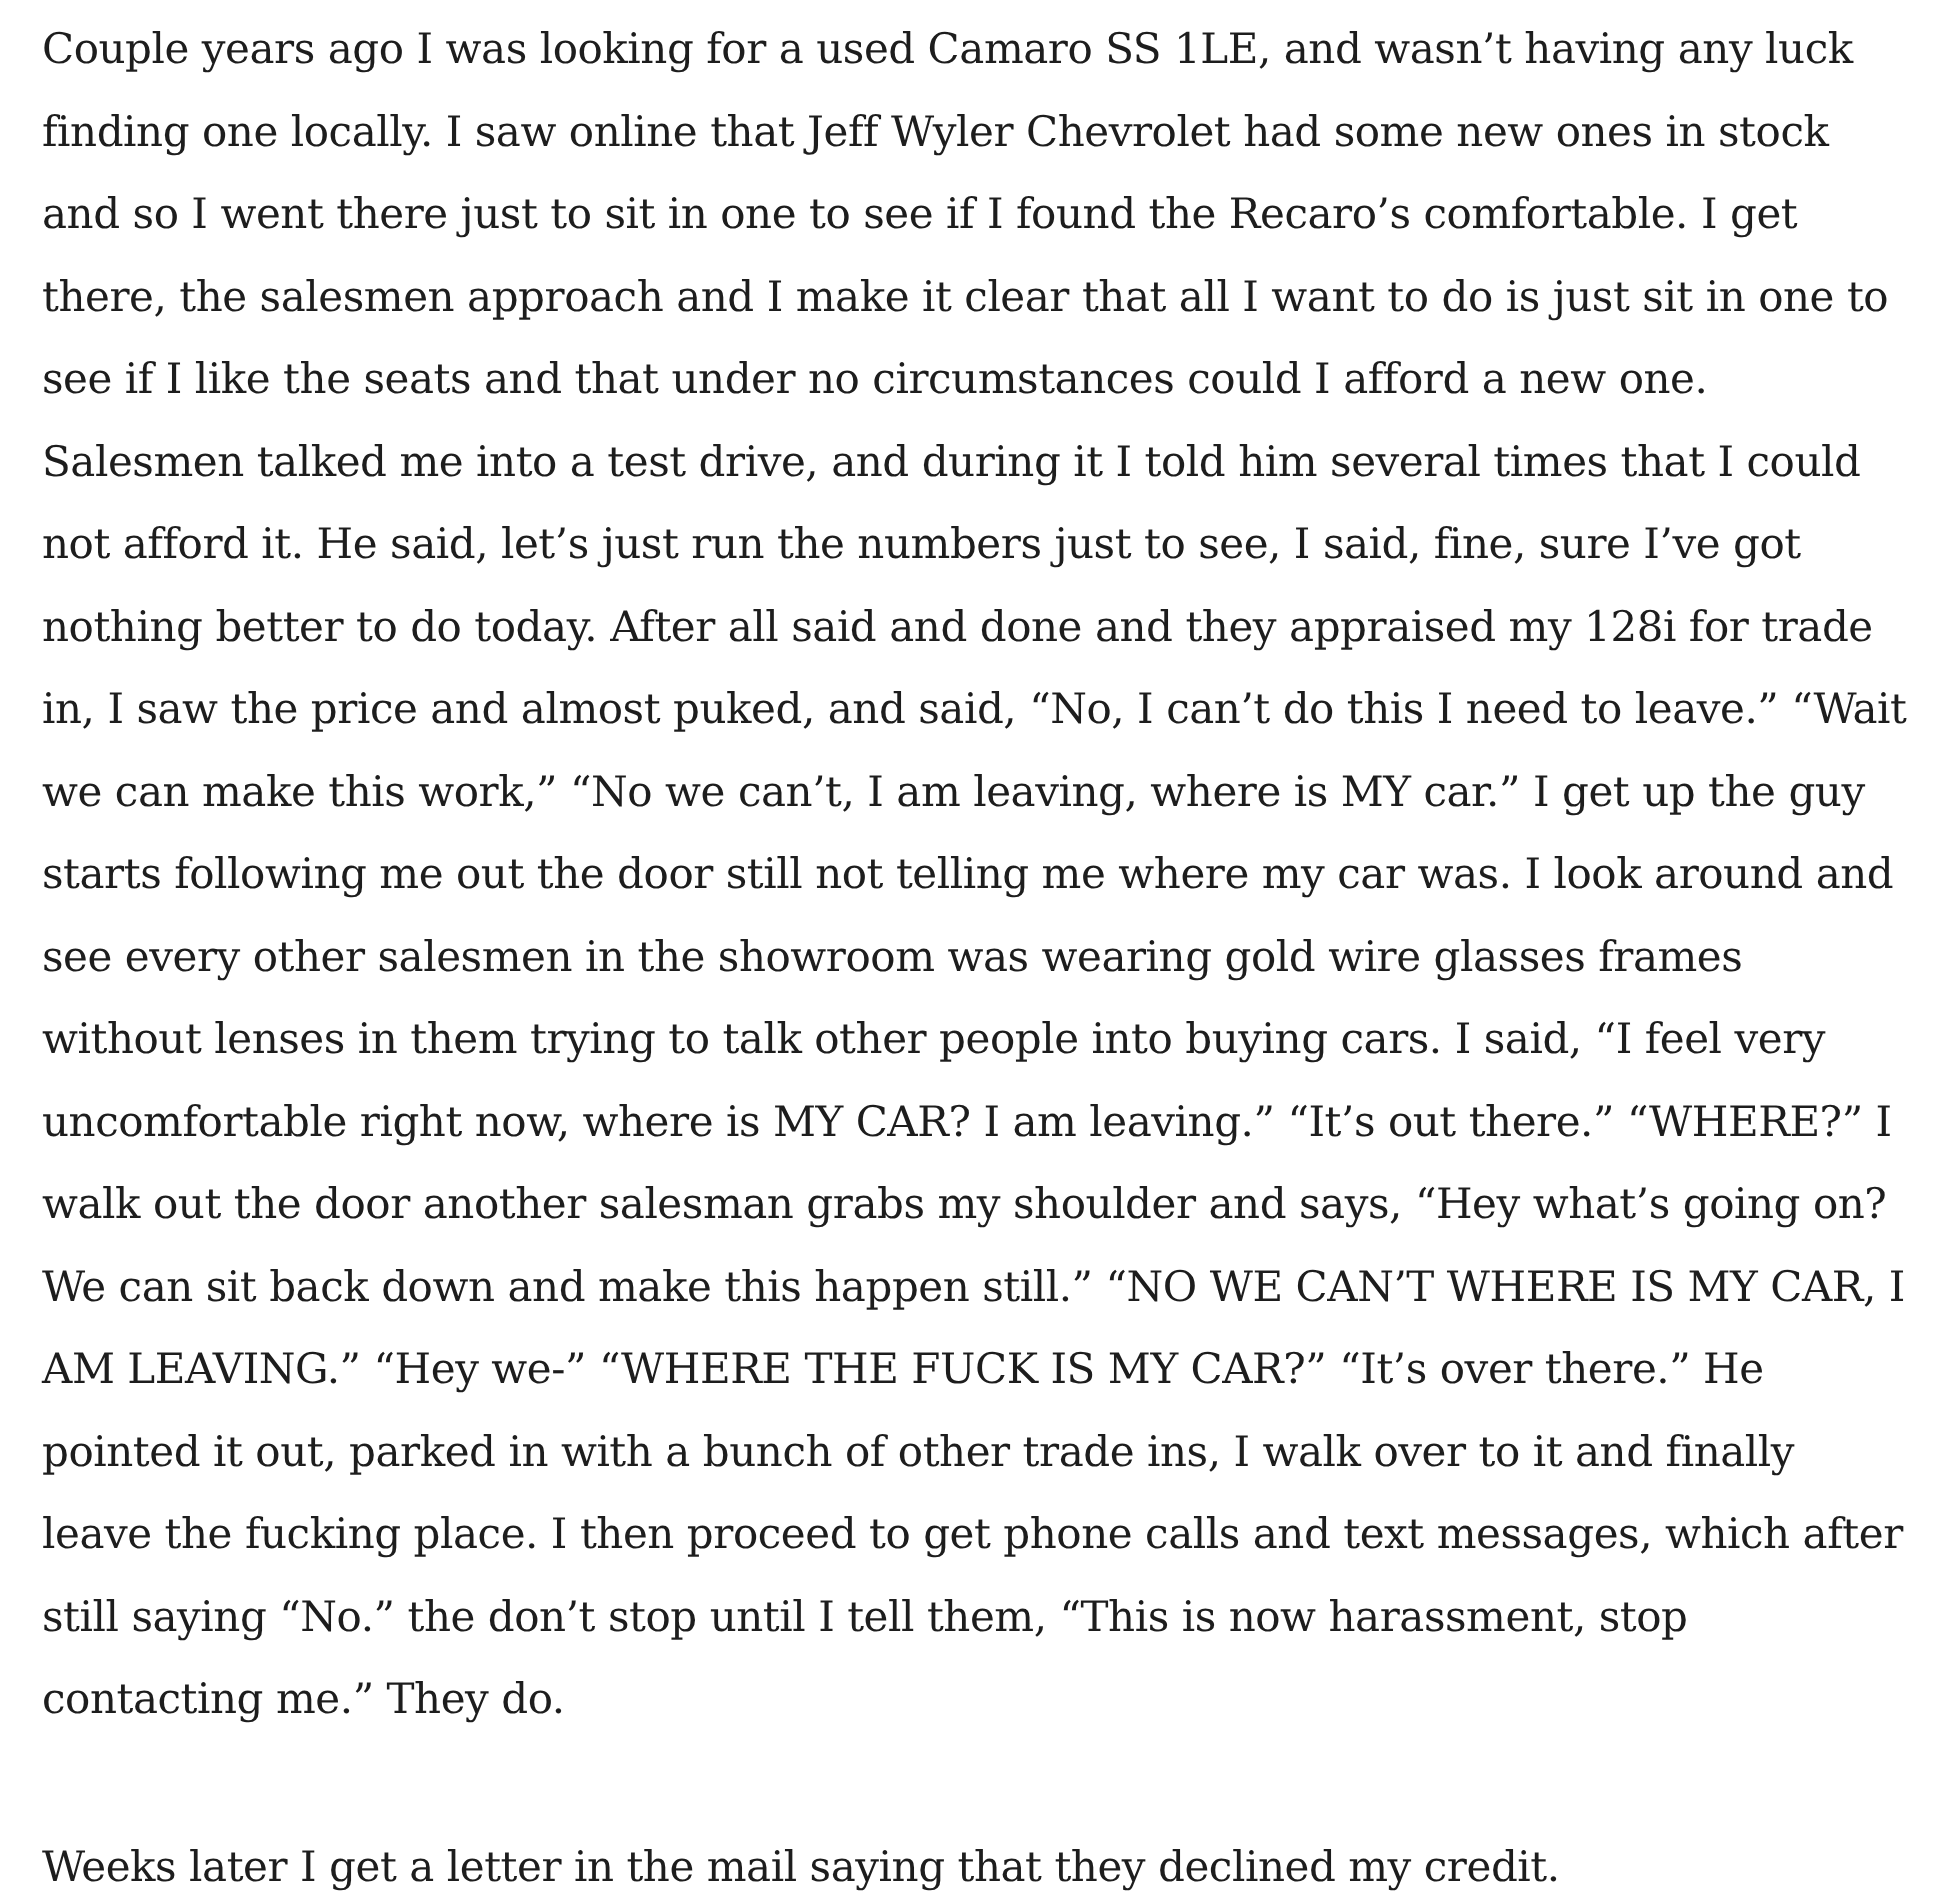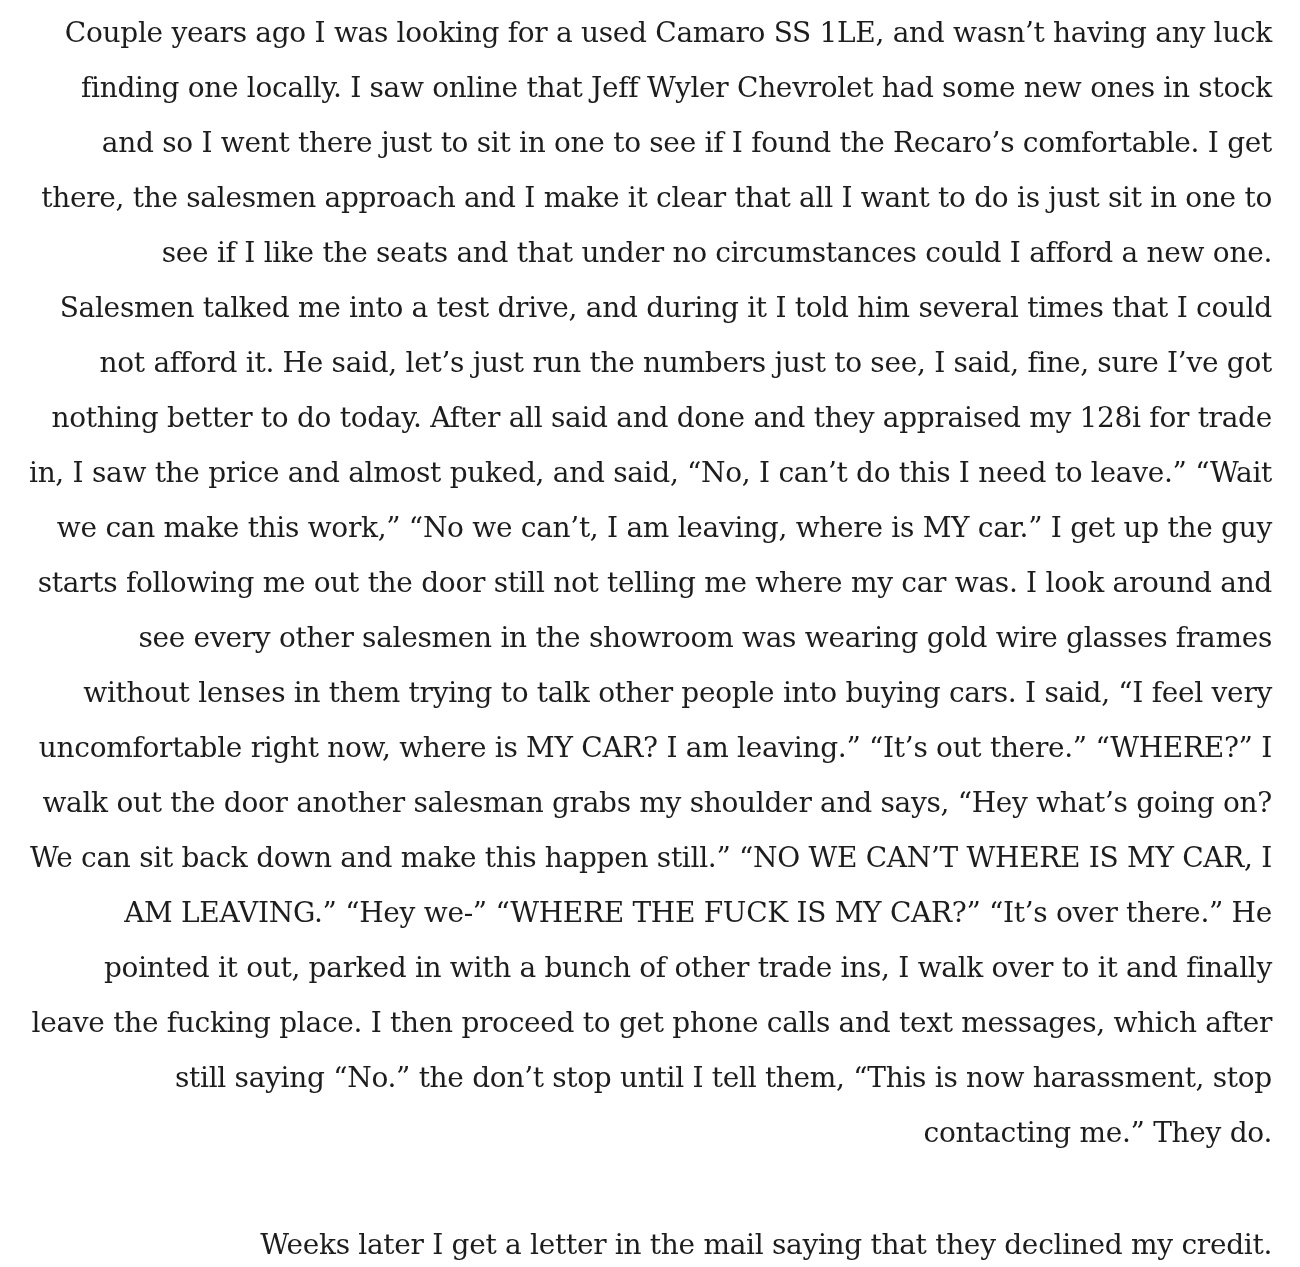--- a/index.html
+++ b/index.html
@@ -17,21 +17,21 @@
     width: 1300px;
     padding: 5px 28px 0 28px;
   }
   .para {
     font-family: "DejaVu Serif", serif;
     font-size: 28px;
     line-height: 55px;
     letter-spacing: -0.3px;
     color: #1d1d1d;
     margin: 0;
-    text-align: right;
+    text-align: left;
   }
   .para + .para {
     margin-top: 57px;
   }
 </style>
 </head>
 <body>
 
 <div class="page">
   <p class="para">Couple years ago I was looking for a used Camaro SS 1LE, and wasn’t having any luck finding one locally. I saw online that Jeff Wyler Chevrolet had some new ones in stock and so I went there just to sit in one to see if I found the Recaro’s comfortable. I get there, the salesmen approach and I make it clear that all I want to do is just sit in one to see if I like the seats and that under no circumstances could I afford a new one. Salesmen talked me into a test drive, and during it I told him several times that I could not afford it. He said, let’s just run the numbers just to see, I said, fine, sure I’ve got nothing better to do today. After all said and done and they appraised my 128i for trade in, I saw the price and almost puked, and said, “No, I can’t do this I need to leave.” “Wait we can make this work,” “No we can’t, I am leaving, where is MY car.” I get up the guy starts following me out the door still not telling me where my car was. I look around and see every other salesmen in the showroom was wearing gold wire glasses frames without lenses in them trying to talk other people into buying cars. I said, “I feel very uncomfortable right now, where is MY CAR? I am leaving.” “It’s out there.” “WHERE?” I walk out the door another salesman grabs my shoulder and says, “Hey what’s going on? We can sit back down and make this happen still.” “NO WE CAN’T WHERE IS MY CAR, I AM LEAVING.” “Hey we-” “WHERE THE FUCK IS MY CAR?” “It’s over there.” He pointed it out, parked in with a bunch of other trade ins, I walk over to it and finally leave the fucking place. I then proceed to get phone calls and text messages, which after still saying “No.” the don’t stop until I tell them, “This is now harassment, stop contacting me.” They do.</p>

